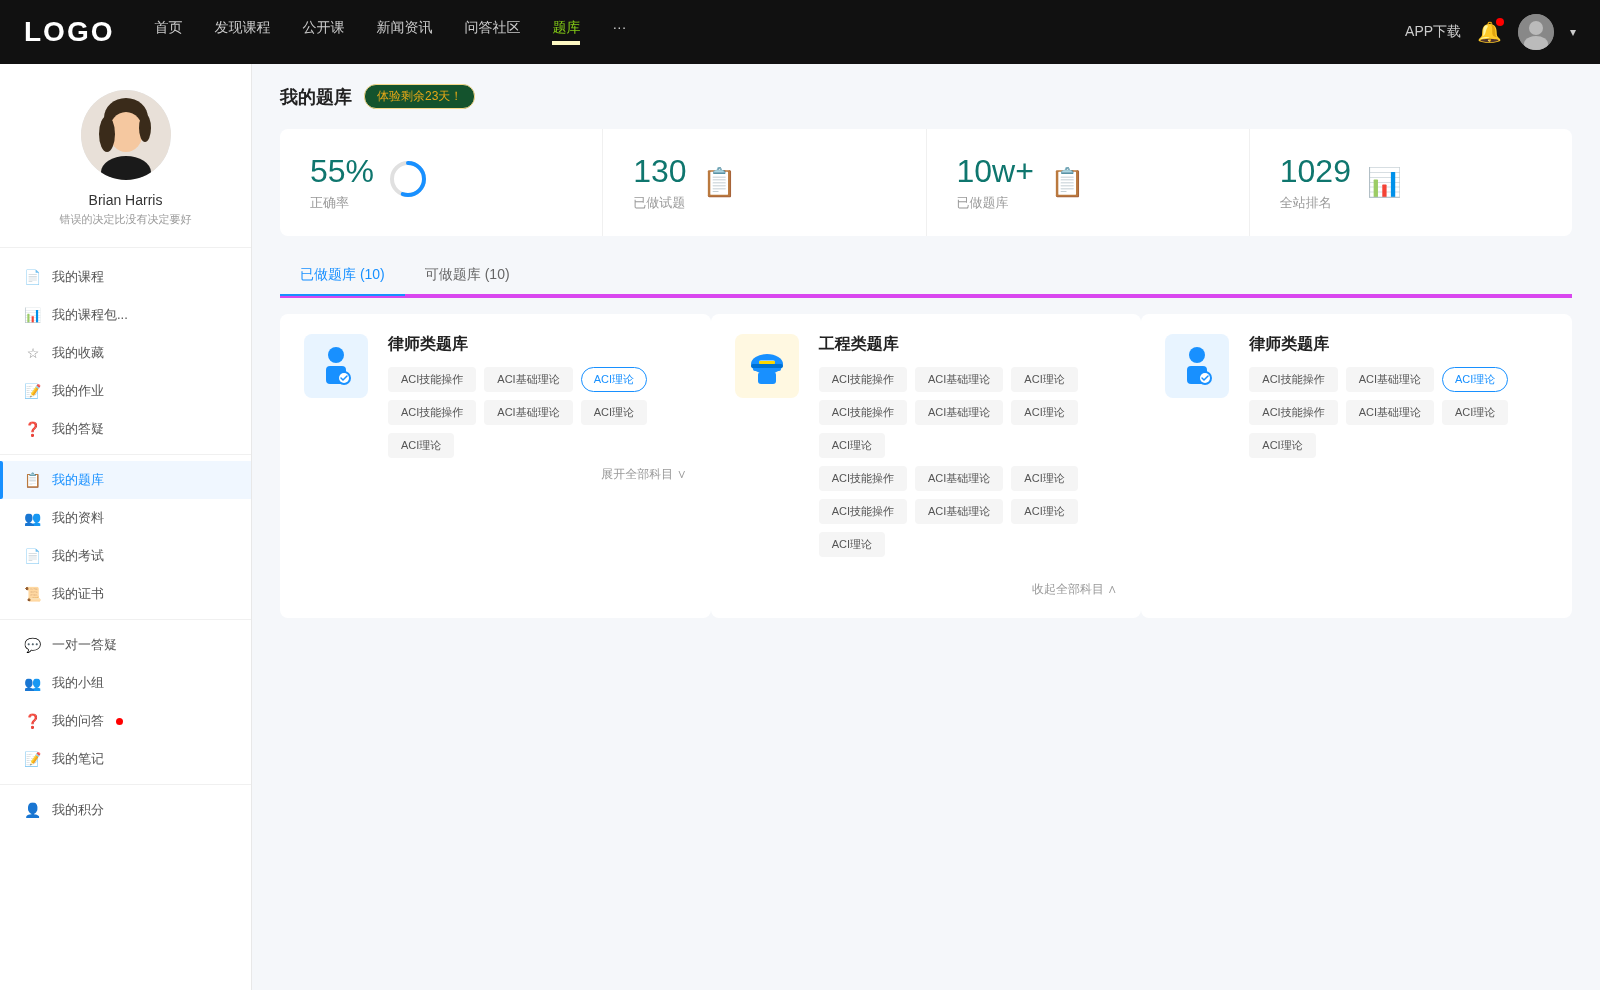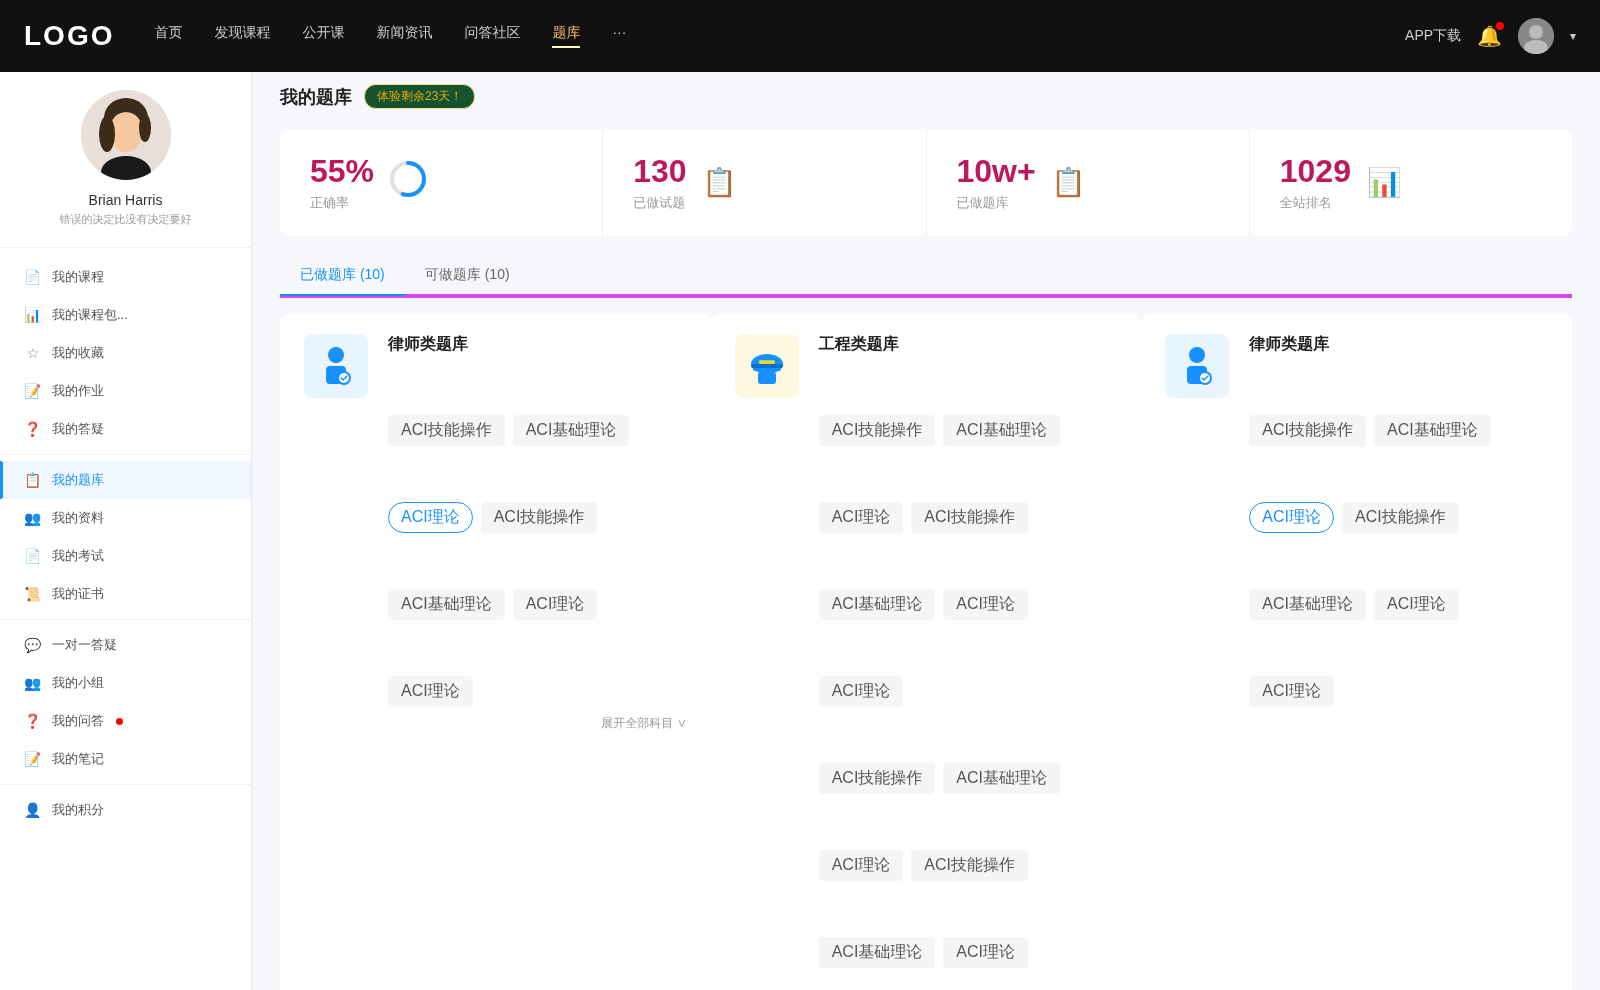--- a/index.html
+++ b/index.html
@@ -1,21 +1,21 @@
 <!DOCTYPE html>
 <html><head>
   <meta charset="utf-8">
   <style>
     * { box-sizing: border-box; margin: 0; padding: 0; }
     body { font-family: -apple-system, BlinkMacSystemFont, 'PingFang SC', 'Microsoft YaHei', sans-serif; background: #f0f2f5; color: #333; }
 
     
     .navbar {
       background: #111;
-      height: 72px;
+      height: 64px;
       display: flex;
       align-items: center;
       padding: 0 24px;
       position: fixed;
       top: 0; left: 0; right: 0;
       z-index: 100;
     }
     .navbar-logo {
       color: white;
       font-size: 28px;
@@ -27,22 +27,22 @@
       display: flex;
       gap: 32px;
       flex: 1;
     }
     .navbar-nav a {
       color: #ccc;
       text-decoration: none;
       font-size: 14px;
     }
     .navbar-nav a.active {
-      color: #fdba74;
-      border-bottom: 2px solid #fef9c3;
+      color: #84cc16;
+      border-bottom: 4px solid #fef9c3;
       padding-bottom: 4px;
     }
     .navbar-right {
       display: flex;
       align-items: center;
       gap: 16px;
     }
     .navbar-app-dl {
       color: #ccc;
       font-size: 14px;
@@ -192,21 +192,21 @@
     }
     .stat-item {
       flex: 1;
       padding: 24px 30px;
       border-right: 1px solid #f0f0f0;
       display: flex;
       align-items: center;
       gap: 16px;
     }
     .stat-item:last-child { border-right: none; align-items: center; }
-    .stat-value { font-size: 32px; font-weight: 700; color: #be185d; }
+    .stat-value { font-size: 32px; font-weight: 400; color: #0f766e; }
     .stat-label { font-size: 13px; color: #999; margin-top: 4px; }
 
     
     .tabs {
       display: flex;
       gap: 0;
       margin-bottom: 16px;
       border-bottom: 4px solid #d946ef;
     }
     .tab {
@@ -255,26 +255,25 @@
     }
     .tags-row {
       display: flex;
       flex-wrap: wrap;
       gap: 8px;
       align-items: center;
     }
     .tag {
       padding: 4px 12px;
       border-radius: 4px;
-      font-size: 16px;
+      font-size: 11px;
       background: #f5f5f5;
       color: #555;
       cursor: pointer;
       border: 1px solid transparent;
-      margin-top: 48px;
     }
     .tag.active-tag {
       border: 1px solid #1890ff;
       color: #1890ff;
       background: #fff;
       border-radius: 20px;
     }
     .tags-row-2 {
       margin-top: 8px;
       display: flex;

